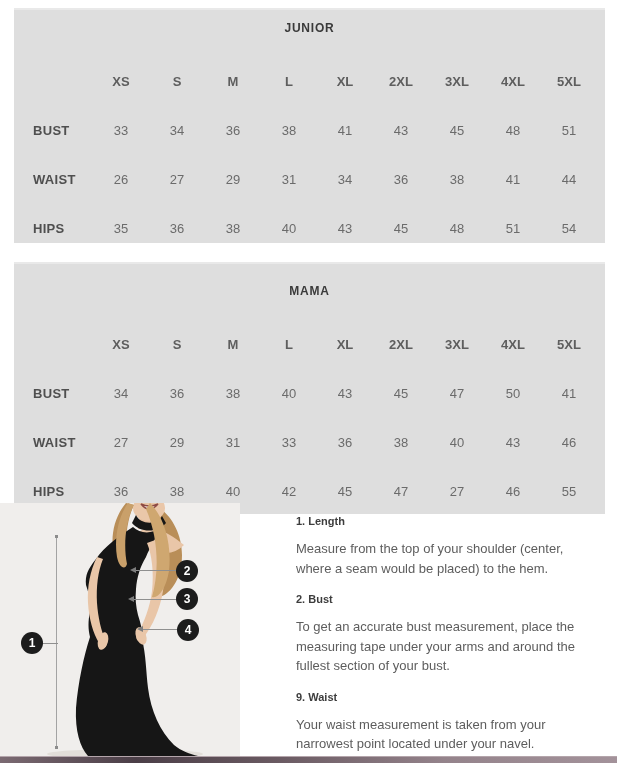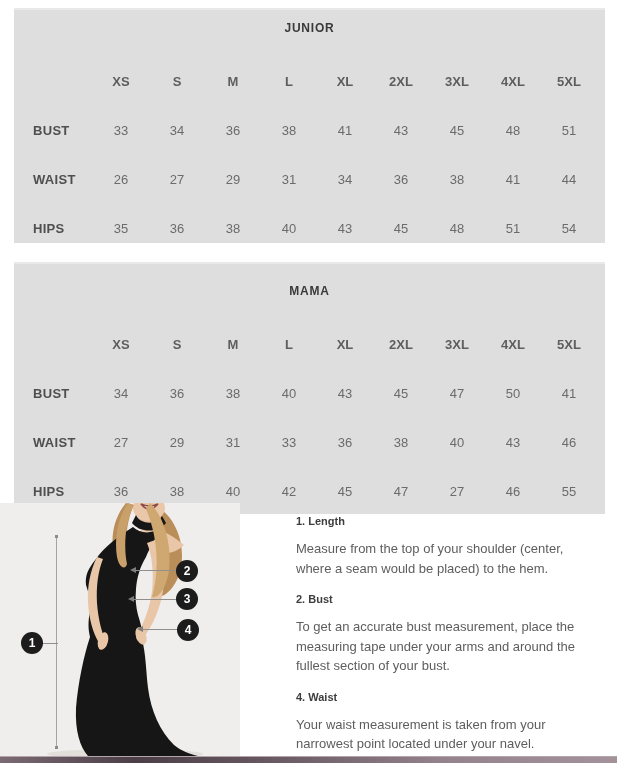--- a/index.html
+++ b/index.html
@@ -246,20 +246,20 @@
       <div class="step-h">1. Length</div>
       <p class="step-p">Measure from the top of your shoulder (center, where a seam would be placed) to the hem.</p>
     </div>
 
     <div class="step">
       <div class="step-h">2. Bust</div>
       <p class="step-p">To get an accurate bust measurement, place the measuring tape under your arms and around the fullest section of your bust.</p>
     </div>
 
     <div class="step">
-      <div class="step-h">4. Waist</div>
+      <div class="step-h">9. Waist</div>
       <p class="step-p">Your waist measurement is taken from your narrowest point located under your navel.</p>
     </div>
   </div>
 
 </section>
 
 <div class="bottom-bar"></div>
 
 </body></html>

